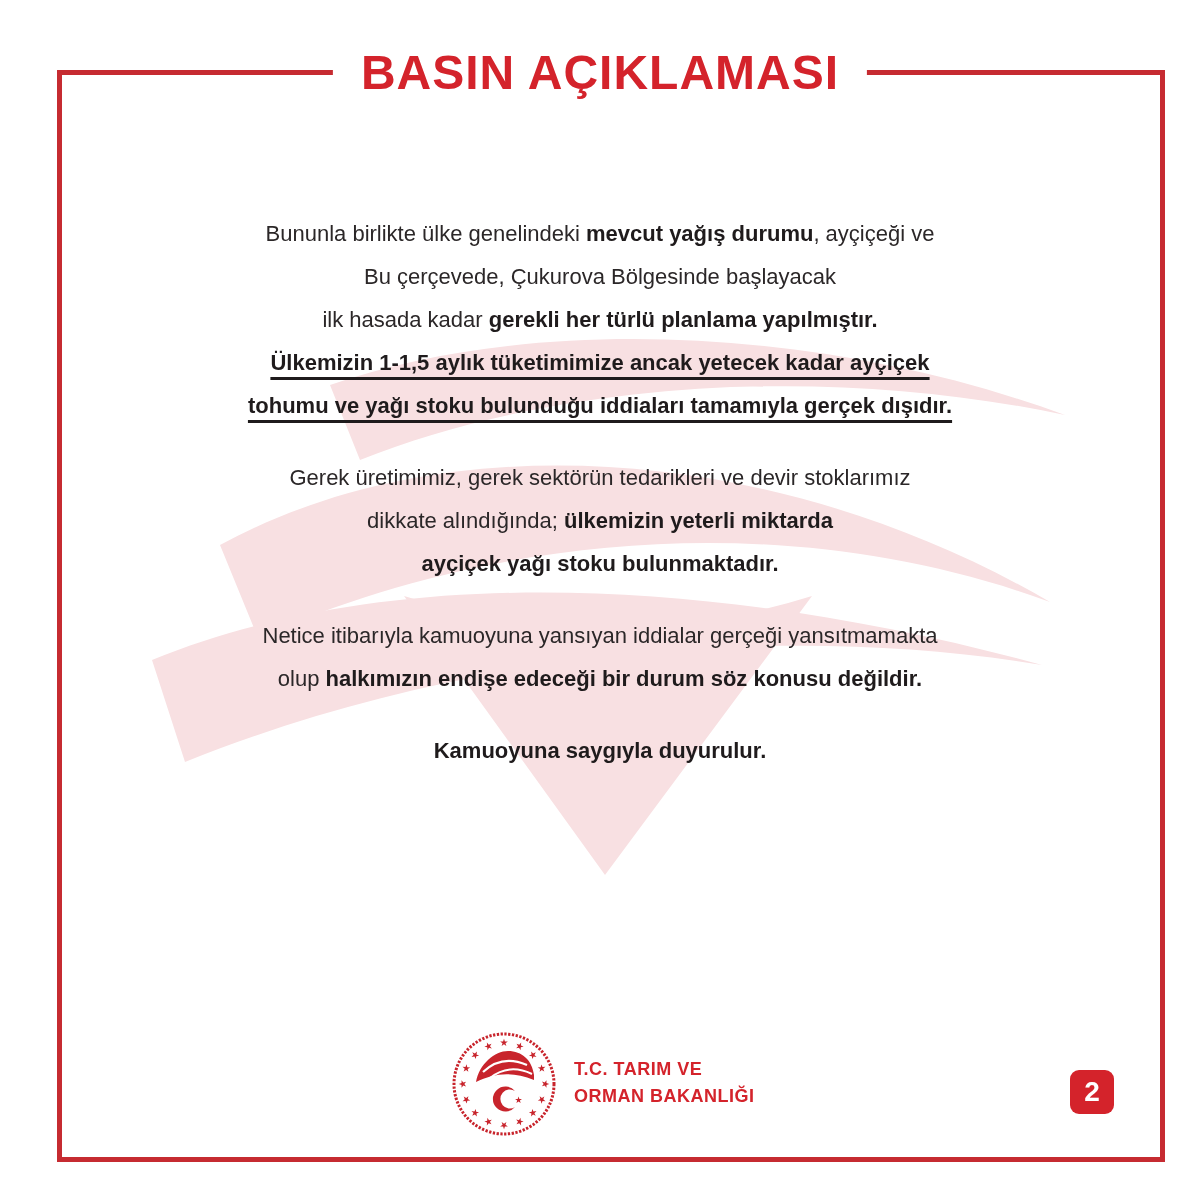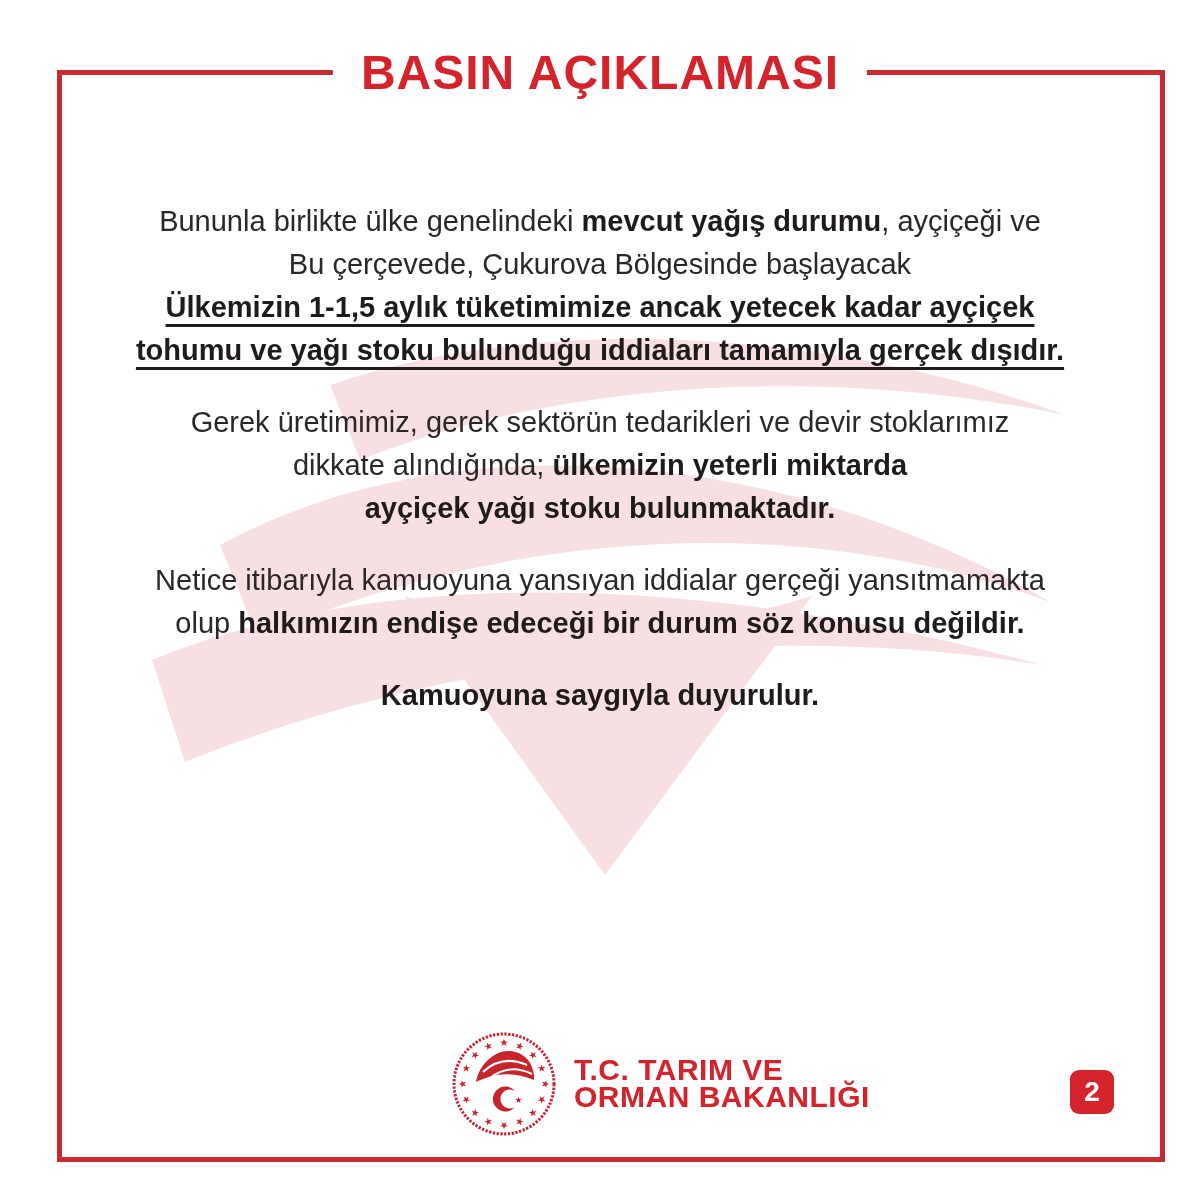--- a/index.html
+++ b/index.html
@@ -23,36 +23,36 @@
   .watermark{position:absolute;left:130px;top:330px;width:960px;height:590px;}
   .title-wrap{
     position:absolute;top:44px;left:50%;transform:translateX(-50%);
     background:#ffffff;padding:0 28px;height:58px;display:flex;align-items:center;
   }
   .title{
     color:var(--red);font-size:48px;font-weight:700;letter-spacing:1px;
     white-space:nowrap;line-height:1;
   }
   .body-text{
-    position:absolute;left:45px;width:1110px;top:200px;
-    text-align:center;color:var(--ink);font-size:29px;line-height:43px;
+    position:absolute;left:45px;width:1110px;top:212px;
+    text-align:center;color:var(--ink);font-size:22px;line-height:43px;
   }
   .para + .para{margin-top:29px;}
   .line{white-space:nowrap;}
   .run-b{font-weight:700;color:#1f1b1c;}
   .run-u{
     text-decoration:underline;
     text-decoration-thickness:3px;
     text-underline-offset:7px;
     margin-top:32px;
   }
   .footer-logo{position:absolute;left:450px;top:1030px;width:108px;height:108px;}
   .ministry-name{
     position:absolute;left:574px;top:1056px;
-    color:var(--red);font-weight:700;font-size:30px;line-height:27px;
+    color:var(--red);font-weight:700;font-size:18px;line-height:27px;
     letter-spacing:0.5px;white-space:nowrap;
   }
   .page-badge{
     position:absolute;left:1070px;top:1070px;width:44px;height:44px;
     background:var(--red);border-radius:9px;
     display:flex;align-items:center;justify-content:center;
     color:#ffffff;font-size:28px;font-weight:700;
   }
 </style>
 </head>
@@ -72,20 +72,21 @@
   <div class="frame"></div>
 
   <div class="title-wrap">
     <div class="title">BASIN AÇIKLAMASI</div>
   </div>
 
   <div class="body-text" id="body-text">
       <div class="para">
         <div class="line"><span>Bununla birlikte ülke genelindeki </span><span class="run-b">mevcut yağış durumu</span><span>, ayçiçeği ve</span></div>
         <div class="line"><span>Bu çerçevede, Çukurova Bölgesinde başlayacak</span></div>
+        <div class="line"><span>ilk hasada kadar </span><span class="run-b">gerekli her türlü planlama yapılmıştır.</span></div>
         <div class="line"><span class="run-b run-u">Ülkemizin 1-1,5 aylık tüketimimize ancak yetecek kadar ayçiçek</span></div>
         <div class="line"><span class="run-b run-u">tohumu ve yağı stoku bulunduğu iddiaları tamamıyla gerçek dışıdır.</span></div>
       </div>
       <div class="para">
         <div class="line"><span>Gerek üretimimiz, gerek sektörün tedarikleri ve devir stoklarımız</span></div>
         <div class="line"><span>dikkate alındığında; </span><span class="run-b">ülkemizin yeterli miktarda</span></div>
         <div class="line"><span class="run-b">ayçiçek yağı stoku bulunmaktadır.</span></div>
       </div>
       <div class="para">
         <div class="line"><span>Netice itibarıyla kamuoyuna yansıyan iddialar gerçeği yansıtmamakta</span></div>

